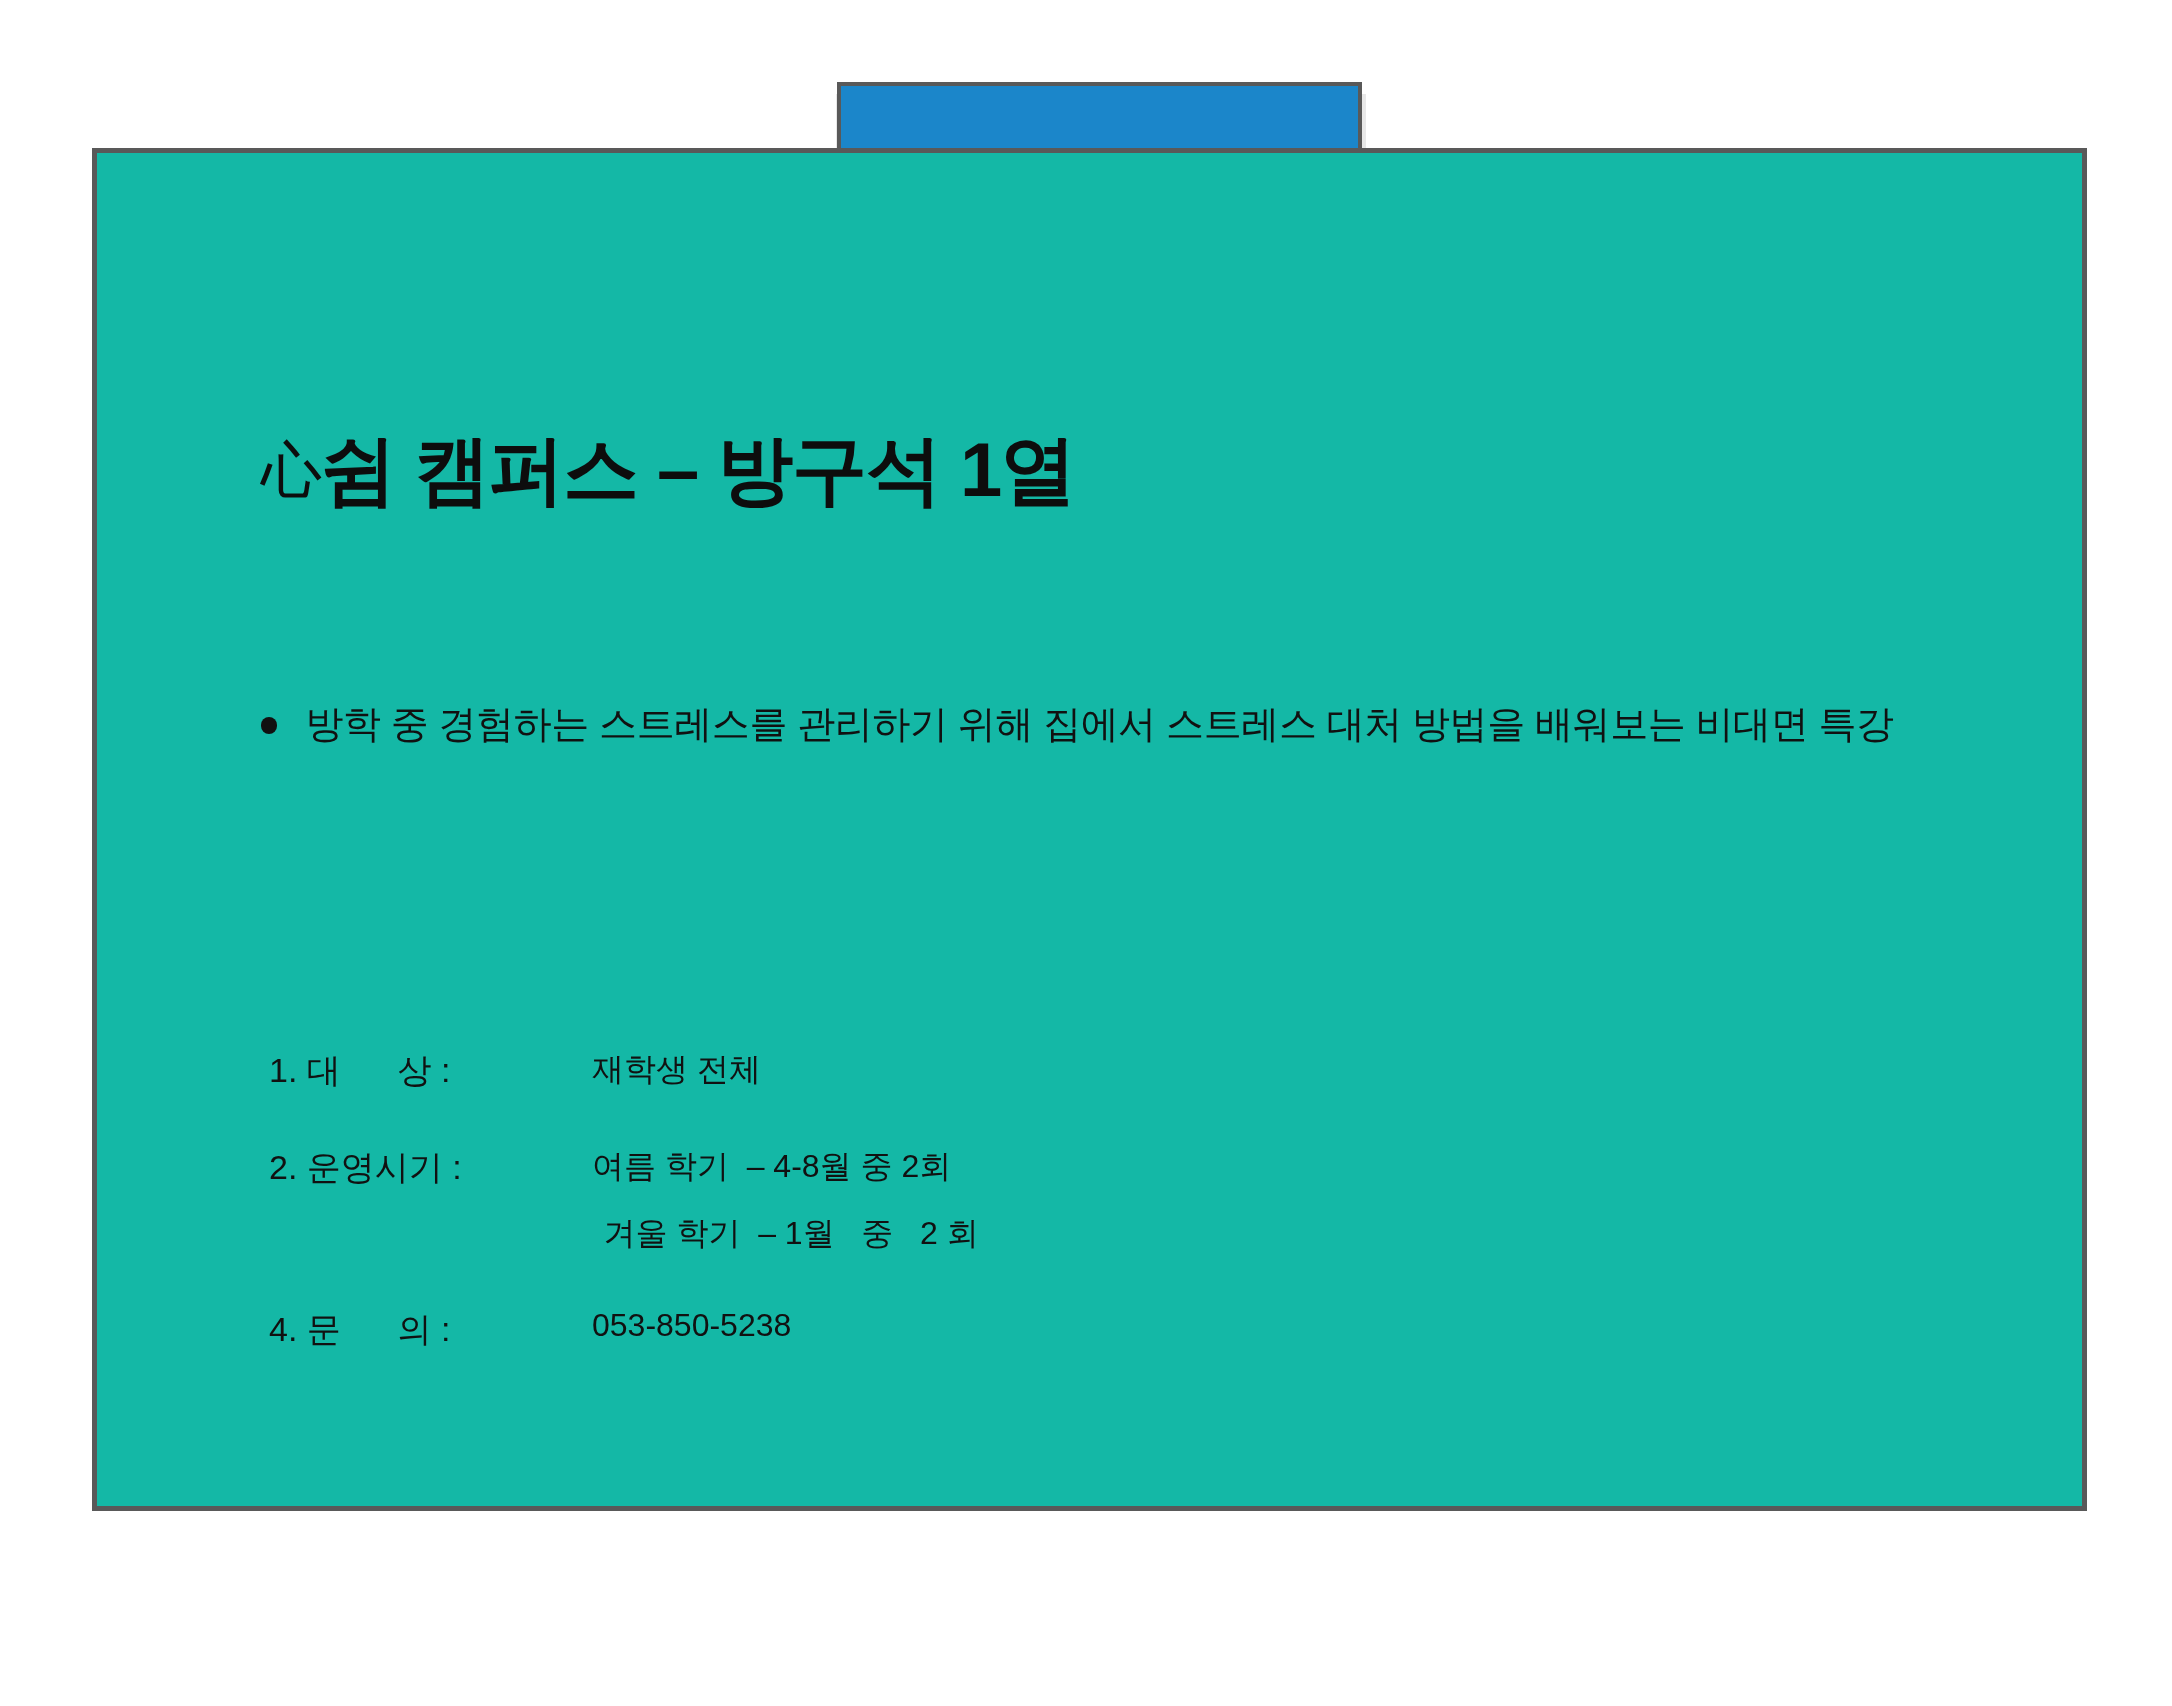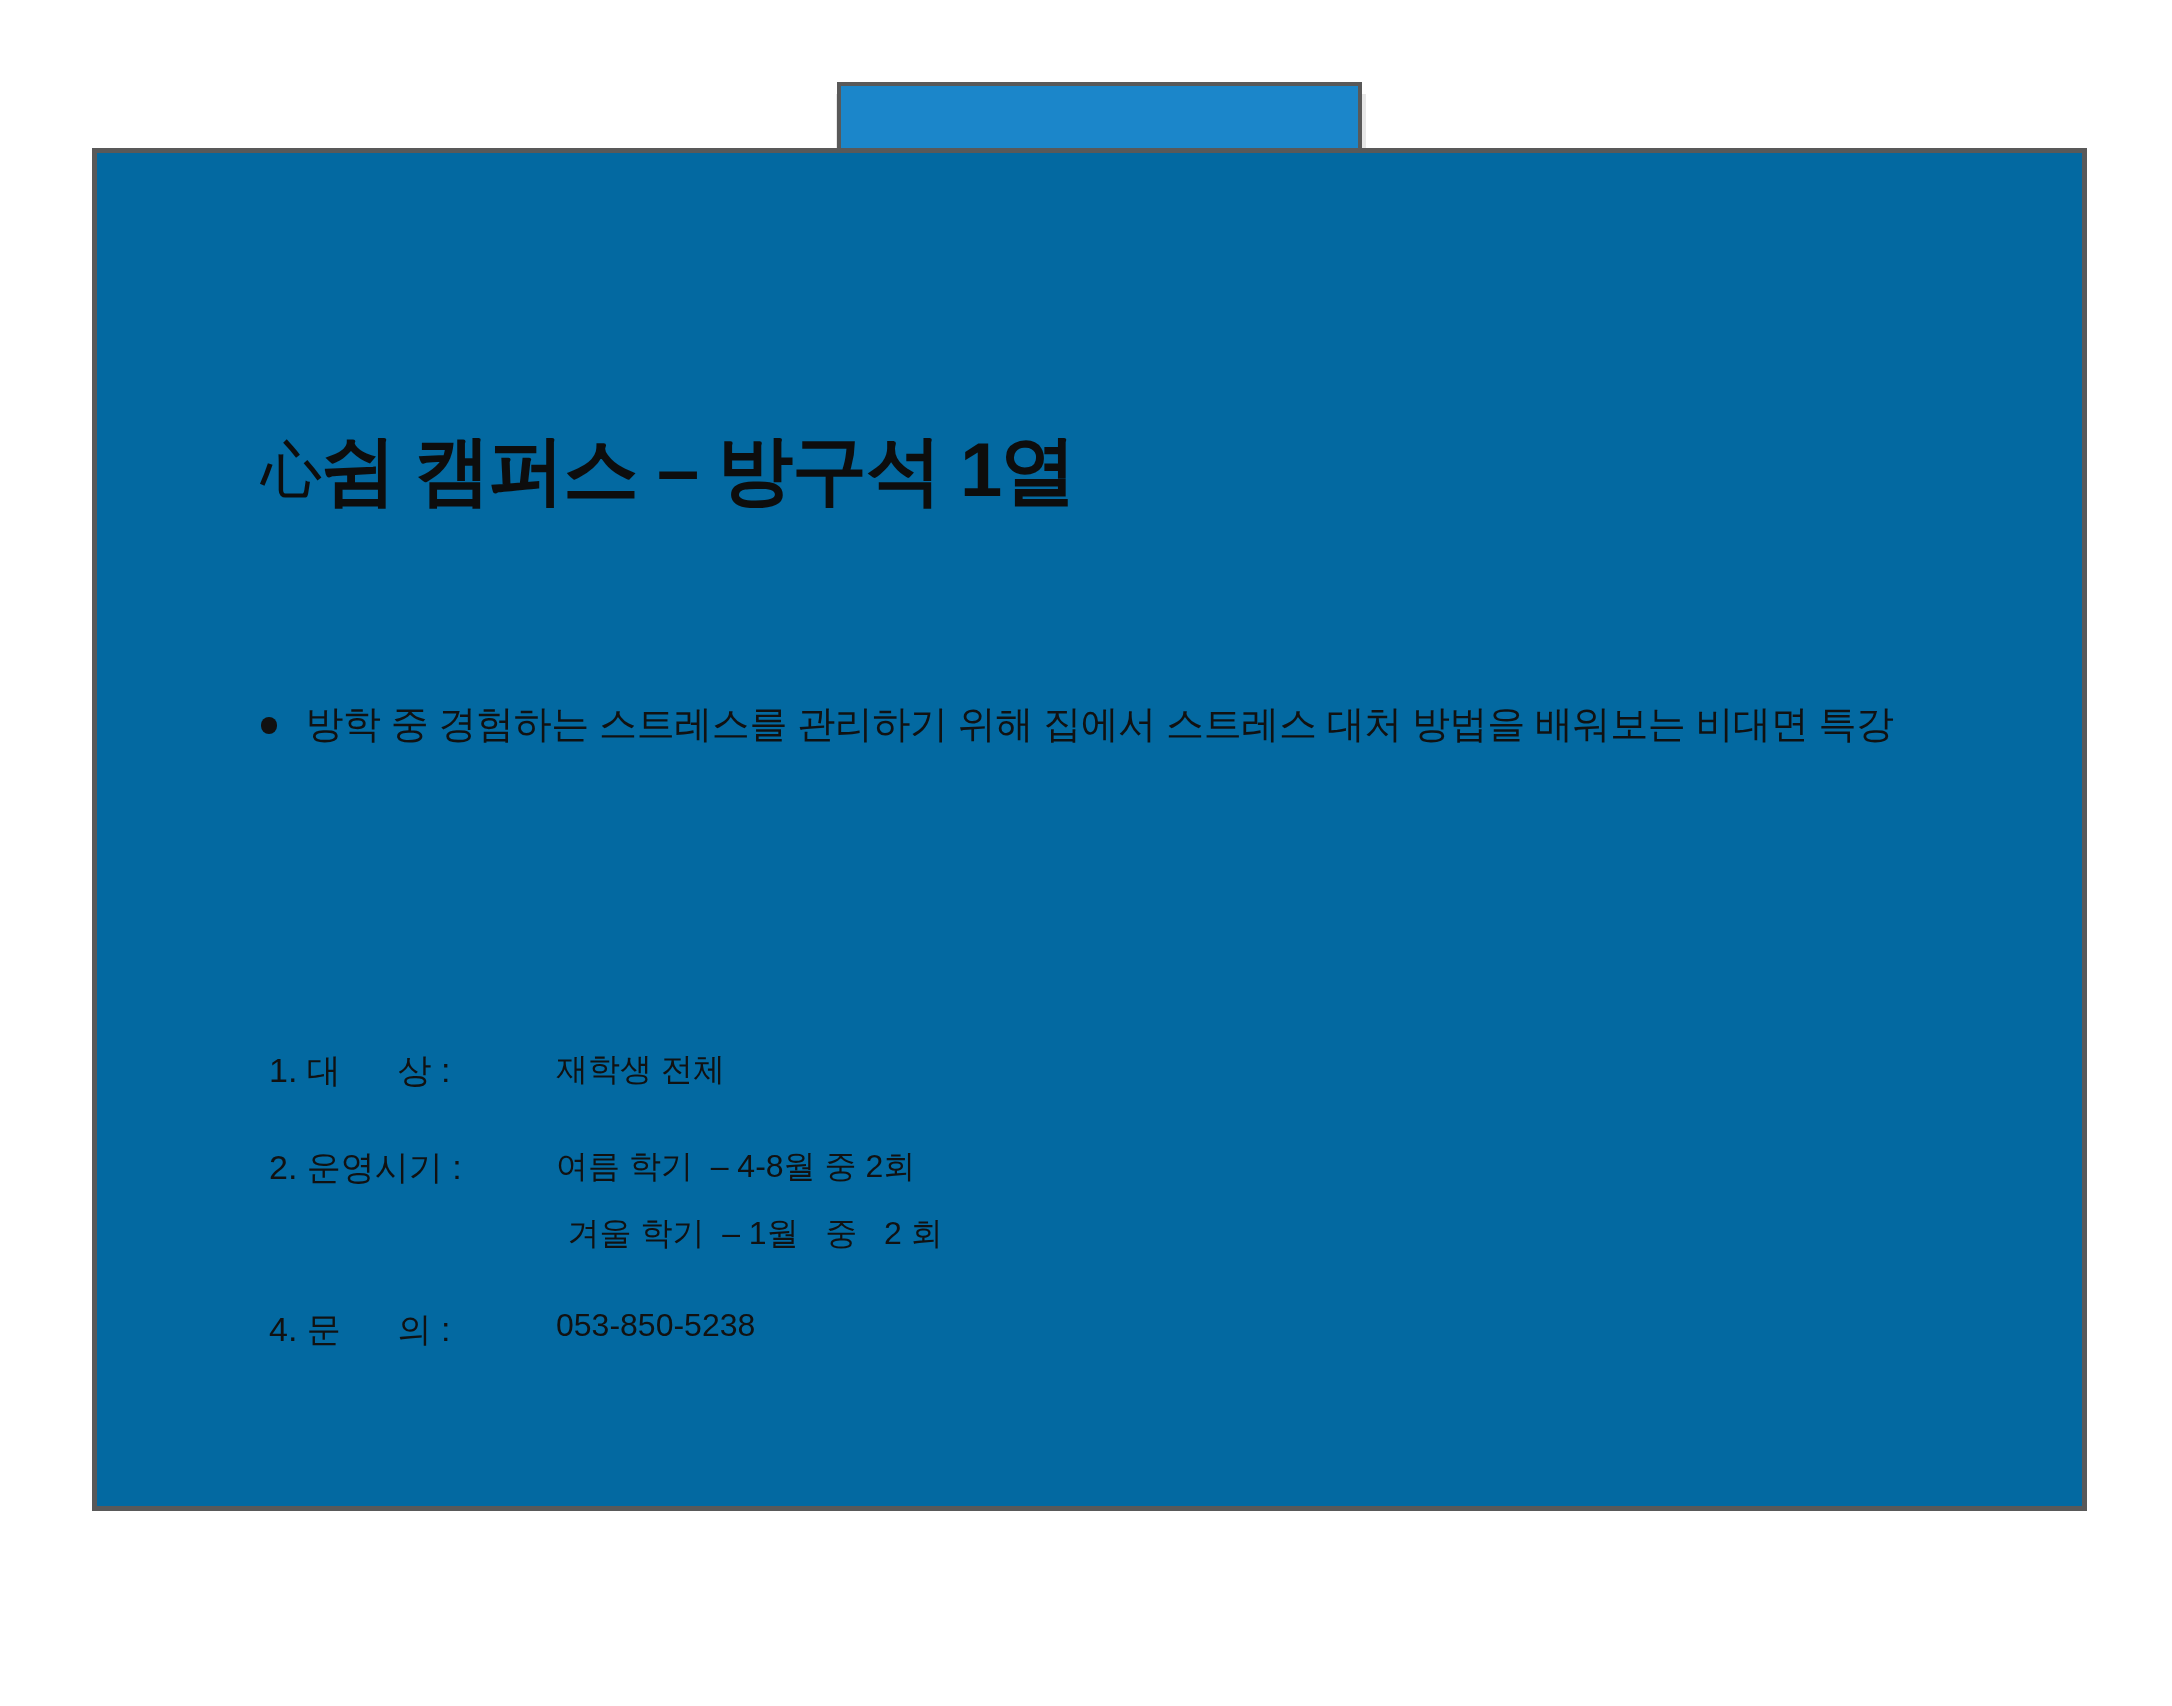--- a/index.html
+++ b/index.html
@@ -25,21 +25,21 @@
     height: 1707px;
   }
 
   .frame-box {
     position: absolute;
     left: 92px;
     top: 148px;
     width: 1995px;
     height: 1363px;
     border: 5.7px solid #595959;
-    background: #0369a1;
+    background: #14b8a6;
     box-sizing: border-box;
   }
 
   
   .tab-shadow {
     position: absolute;
     left: 836px;
     top: 94px;
     width: 530px;
     height: 127px;
@@ -102,20 +102,21 @@
   .info-list {
     position: absolute;
     left: 172px;
     top: 895px;
     width: 1790px;
   }
   .info-item {
     display: flex;
     align-items: flex-start;
     margin-bottom: 51px;
+    gap: 36px;
   }
   .info-item.gap-after {
   }
   .info-label {
     font-size: 34px;
     letter-spacing: 0px;
     white-space: pre;
     flex: 0 0 auto;
     width: 287px;
   }

